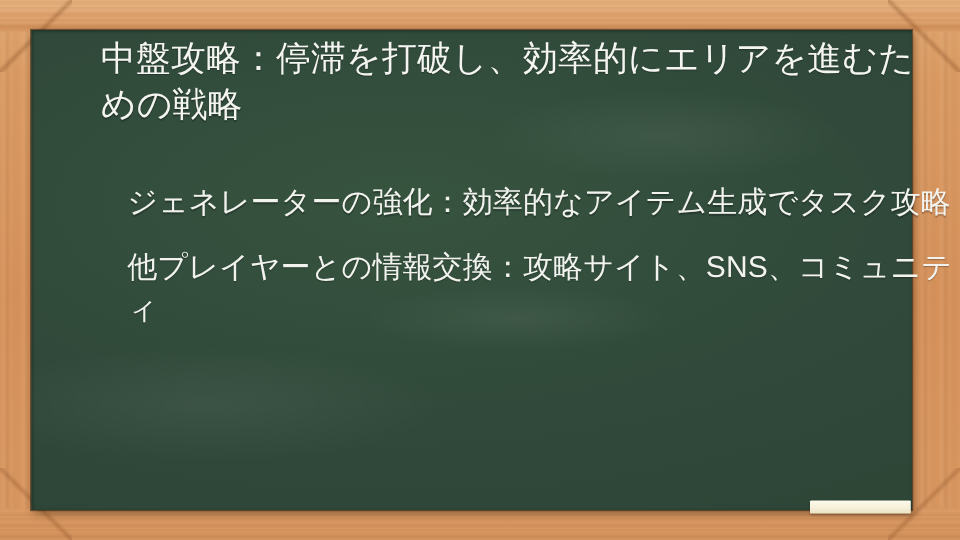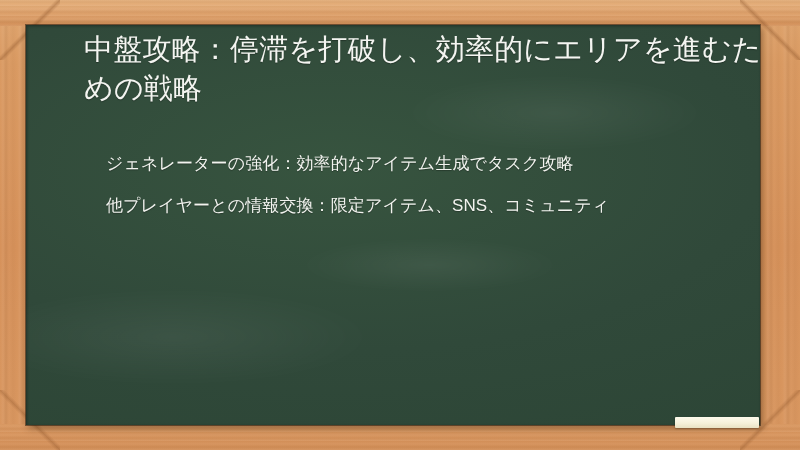--- a/index.html
+++ b/index.html
@@ -136,21 +136,21 @@
     left: 32px;
     top: 127px;
     width: 690px;
     margin: 0;
     padding: 0;
     list-style: none;
   }
 
   .bullet-item {
     color: #f2f3ef;
-    font-size: 17px;
+    font-size: 25px;
     font-weight: 400;
     line-height: 1.42;
     letter-spacing: 0.1px;
     margin: 0 0 18px 0;
     text-shadow: 0 1px 1px rgba(0,0,0,0.28);
   }
   .bullet-item:last-child { margin-bottom: 0; }
 
   
   .chalk-stick {
@@ -178,20 +178,20 @@
   <div class="miter miter-br"></div>
 
   <div class="board"></div>
 
   <div class="content">
 
     <h1 class="slide-title">中盤攻略：停滞を打破し、効率的にエリアを進むための戦略</h1>
 
     <ul class="bullet-list">
       <li class="bullet-item">ジェネレーターの強化：効率的なアイテム生成でタスク攻略</li>
-      <li class="bullet-item">他プレイヤーとの情報交換：限定アイテム、SNS、コミュニティ</li>
+      <li class="bullet-item">他プレイヤーとの情報交換：攻略サイト、SNS、コミュニティ</li>
     </ul>
 
   </div>
 
   <div class="chalk-stick"></div>
 
 </div>
 
 </body></html>

